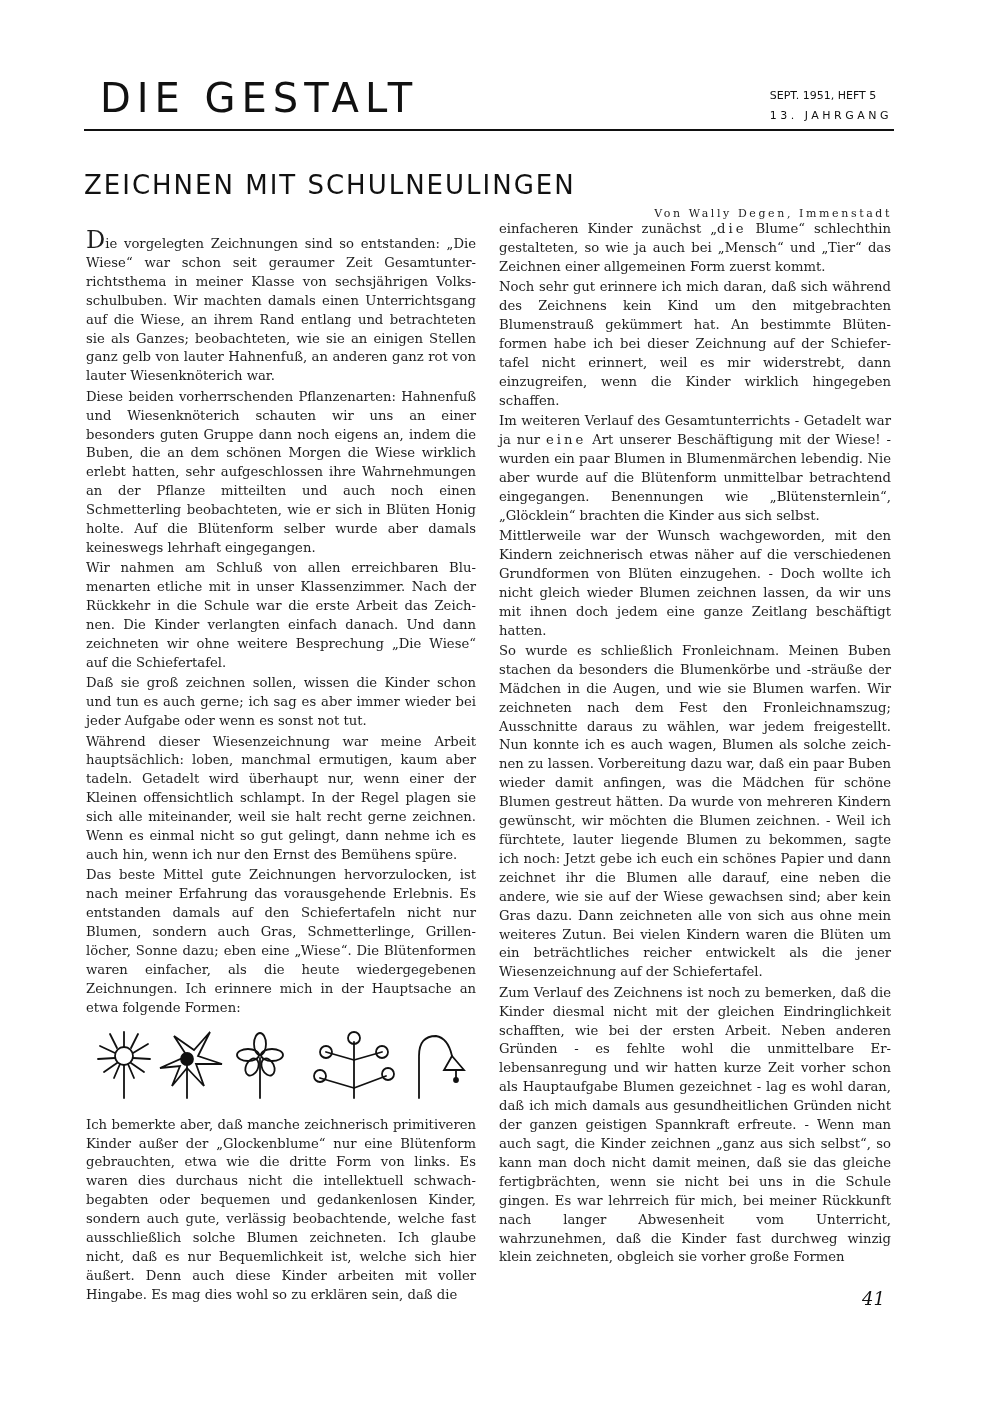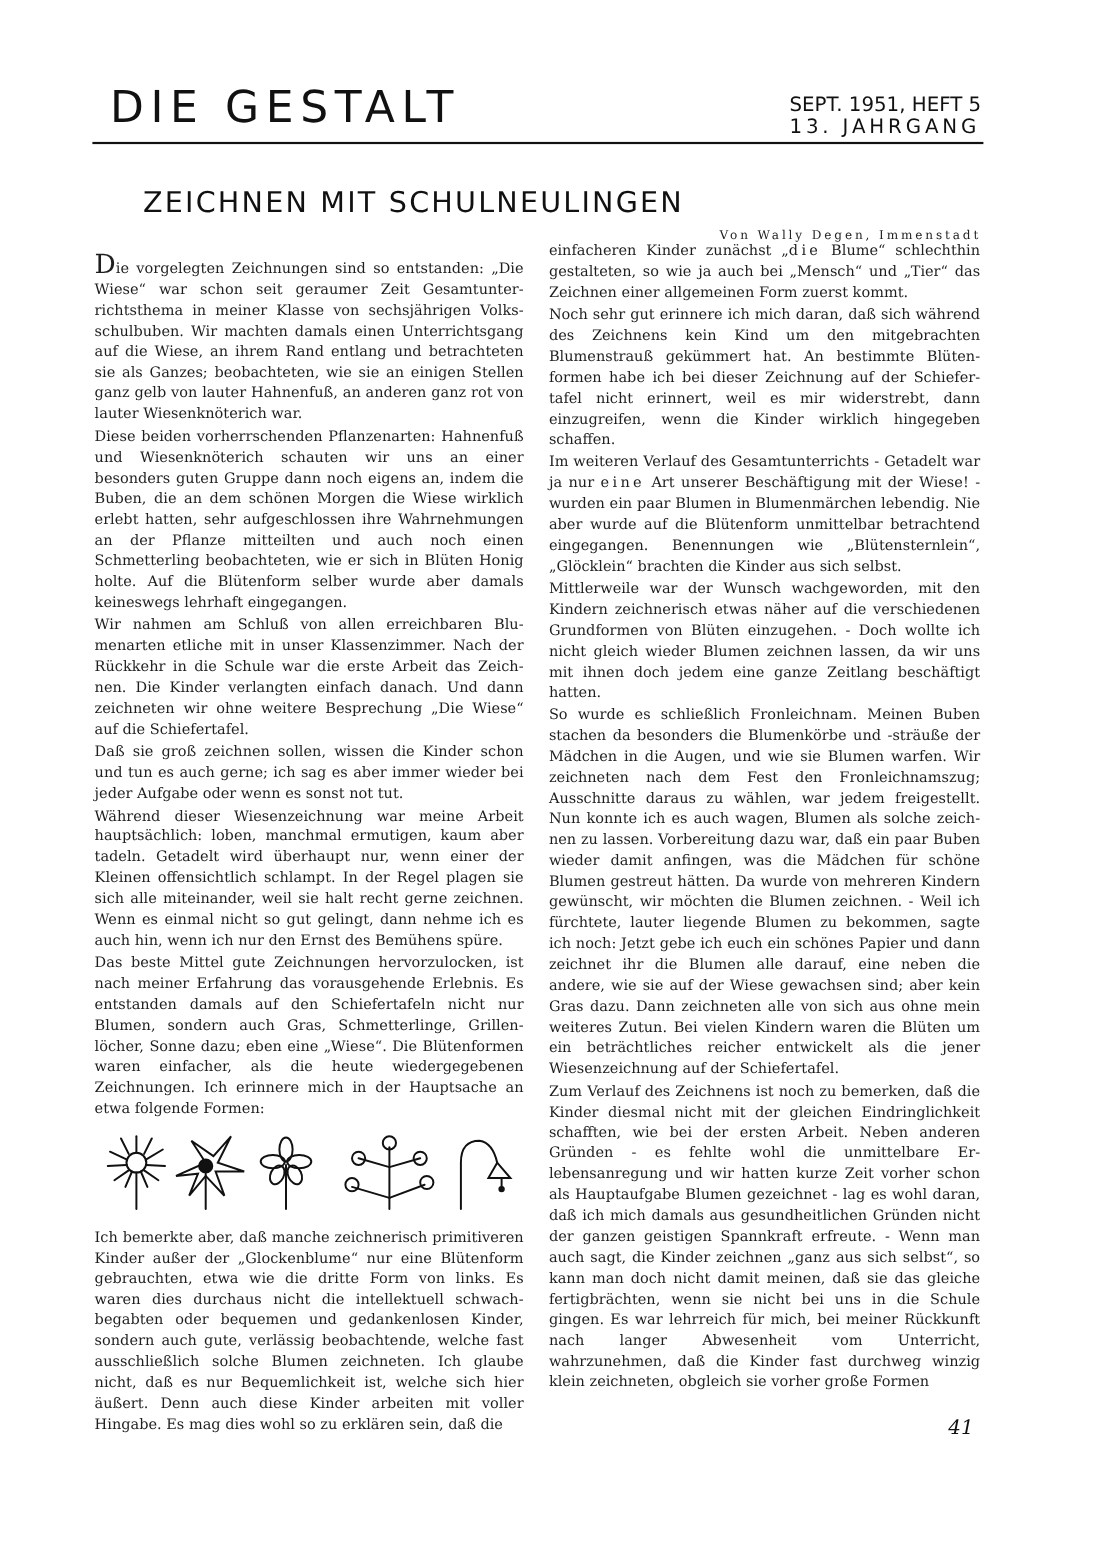--- a/index.html
+++ b/index.html
@@ -5,28 +5,28 @@
     html, body { margin: 0; padding: 0; background: #ffffff; }
     body { width: 1000px; height: 1417px; position: relative; overflow: hidden; color: #1a1a1a; }
     .page { position: absolute; left: 0; top: 0; width: 1000px; height: 1417px; }
     .masthead-title {
       position: absolute; left: 84px; top: 78px;
       font-family: "DejaVu Sans", sans-serif; font-weight: normal;
       font-size: 40px; letter-spacing: 6px; color: #111; line-height: 1; margin-left: 16px;
     }
     .masthead-meta {
       position: absolute; right: 108px; top: 86px; text-align: left;
-      font-family: "DejaVu Sans", sans-serif; font-size: 18px; color: #111; line-height: 20px;
+      font-family: "DejaVu Sans", sans-serif; font-size: 11px; color: #111; line-height: 20px;
     }
     .masthead-meta .line2 { letter-spacing: 3.5px; }
     .rule { position: absolute; left: 84px; top: 129px; width: 810px; height: 2px; background: #111; }
     .article-title {
       position: absolute; left: 84px; top: 172px;
       font-family: "DejaVu Sans", sans-serif; font-size: 26px; letter-spacing: 2px;
-      color: #111; line-height: 1; margin-left: 46px;
+      color: #111; line-height: 1;
     }
     .byline {
       position: absolute; right: 108px; top: 207px;
       font-family: "DejaVu Serif", serif; font-size: 11px; letter-spacing: 2.6px; color: #222; text-align: center;
     }
     .col {
       position: absolute; top: 231px; width: 390px;
       font-family: "DejaVu Serif", serif; font-size: 13.2px; line-height: 18.9px;
       color: #1e1e1e; text-align: justify; hyphens: manual;
     }

